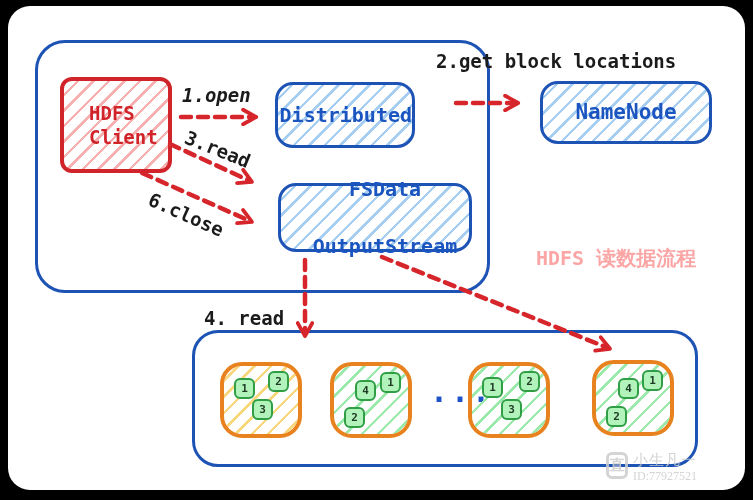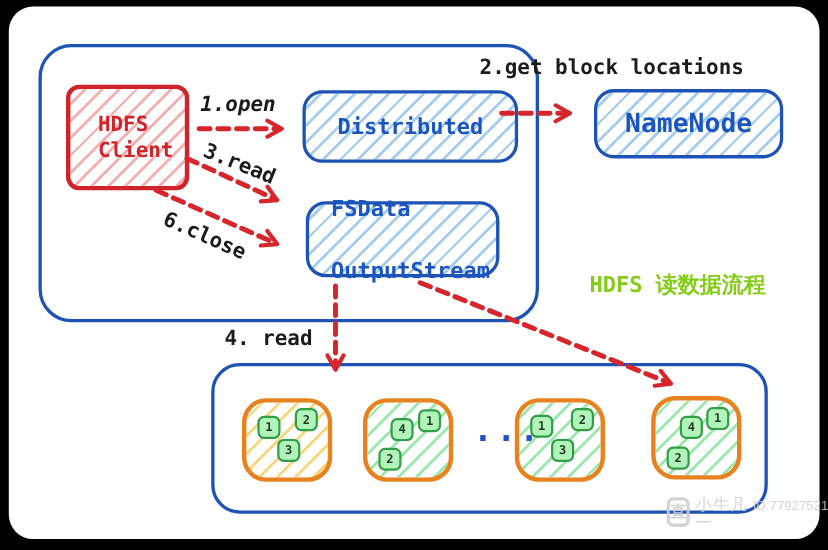--- a/index.html
+++ b/index.html
@@ -25,53 +25,53 @@
 
   .client-box{
     left:60px;top:77px;width:112px;height:96px;border-radius:12px;
     border:4px solid #d0242a;display:flex;flex-direction:column;justify-content:center;
     padding-left:25px;color:#d0242a;font-weight:bold;font-size:19px;line-height:24px;
   }
   .node-box{
     border-radius:18px;display:flex;flex-direction:column;justify-content:center;
     color:#1b55c0;font-weight:bold;font-size:20px;line-height:25px;
   }
-  .dfs-box{left:275px;top:82px;width:196px;height:66px;text-align:center;}
-  .fsd-box{left:278px;top:183px;width:176px;height:69px;padding-left:20px;text-align:left;gap:32px;}
-  .nn-box{left:540px;top:81px;width:172px;height:63px;text-align:center;font-size:24px;}
+  .dfs-box{left:275px;top:82px;width:140px;height:66px;text-align:right;}
+  .fsd-box{left:278px;top:183px;width:194px;height:69px;padding-left:20px;text-align:center;gap:32px;}
+  .nn-box{left:540px;top:81px;width:172px;height:63px;text-align:center;font-size:21px;}
 
   .datanode{
     position:absolute;width:82px;height:76px;border:4px solid #e8821f;border-radius:22px;
     box-sizing:border-box;background-clip:padding-box;
   }
   .dblock{
     position:absolute;width:21px;height:21px;border:2.5px solid #2f9e44;border-radius:6px;
     background:#b2f2bb;box-sizing:border-box;display:flex;align-items:center;justify-content:center;
     font-size:11px;font-weight:bold;color:#1e3a22;
   }
 
   
   .lbl{position:absolute;color:#1b1b1b;font-weight:bold;font-size:19px;white-space:nowrap;}
   .lbl-rot{transform-origin:left top;}
-  .title-lbl{position:absolute;left:536px;top:245px;color:#84cc16;font-weight:bold;font-size:20px;
+  .title-lbl{position:absolute;left:536px;top:245px;color:#fca5a5;font-weight:bold;font-size:20px;
     font-family:"DejaVu Sans Mono","DejaVu Sans",sans-serif;white-space:nowrap;}
   .ellipsis-lbl{position:absolute;left:430px;top:374px;color:#1d52c8;font-weight:bold;font-size:30px;
     letter-spacing:3px;}
 
   .arrows{position:absolute;left:0;top:0;width:753px;height:500px;pointer-events:none;}
 
   
   .watermark{position:absolute;left:606px;top:452px;display:flex;align-items:flex-start;
     color:rgba(205,205,205,0.85);}
   .wm-logo{width:22px;height:27px;border:3px solid rgba(205,205,205,0.85);border-radius:6px;
     display:flex;align-items:center;justify-content:center;font-size:15px;font-weight:bold;
     box-sizing:border-box;margin-right:5px;
     font-family:"DejaVu Sans",sans-serif;}
-  .wm-text{display:flex;flex-direction:row;line-height:16px;
-    font-family:Liberation Sans, sans-serif;}
+  .wm-text{display:flex;flex-direction:column;line-height:16px;
+    font-family:Liberation Serif, serif;align-items:flex-end;}
   .wm-name{font-size:15px;letter-spacing:1px;}
   .wm-id{font-size:12px;}
 </style>
 </head>
 <body>
 
 <div class="stage">
   <div class="canvas"></div>
 
   <div class="box blue-border container-top"></div>
@@ -119,21 +119,21 @@
   <div class="datanode hatch-green" style="left:592px;top:360px;">
     <div class="dblock" style="left:22px;top:14px;">4</div>
     <div class="dblock" style="left:46px;top:6px;">1</div>
     <div class="dblock" style="left:10px;top:42px;">2</div>
   </div>
 
   <div class="lbl" style="left:182px;top:84px;font-style:italic;">1.open</div>
   <div class="lbl" style="left:436px;top:50px;">2.get block locations</div>
   <div class="lbl lbl-rot" style="left:190px;top:126px;transform:rotate(22deg);">3.read</div>
   <div class="lbl lbl-rot" style="left:154px;top:188px;transform:rotate(24deg);">6.close</div>
-  <div class="lbl" style="left:204px;top:297px;">4. read</div>
+  <div class="lbl" style="left:204px;top:307px;">4. read</div>
 
   <div class="title-lbl">HDFS 读数据流程</div>
 
   <svg class="arrows" viewBox="0 0 753 500">
     <defs>
       <marker id="chev" viewBox="0 0 13 12" refX="9" refY="6" markerWidth="4.2" markerHeight="4.2" orient="auto-start-reverse">
         <path d="M1.5,1 L10.5,6 L1.5,11" fill="none" stroke="#d6262b" stroke-width="2.6" stroke-linecap="round" stroke-linejoin="round"></path>
       </marker>
     </defs>
     <g stroke="#d6262b" stroke-width="4.5" fill="none" stroke-dasharray="10 7" stroke-linecap="round">

